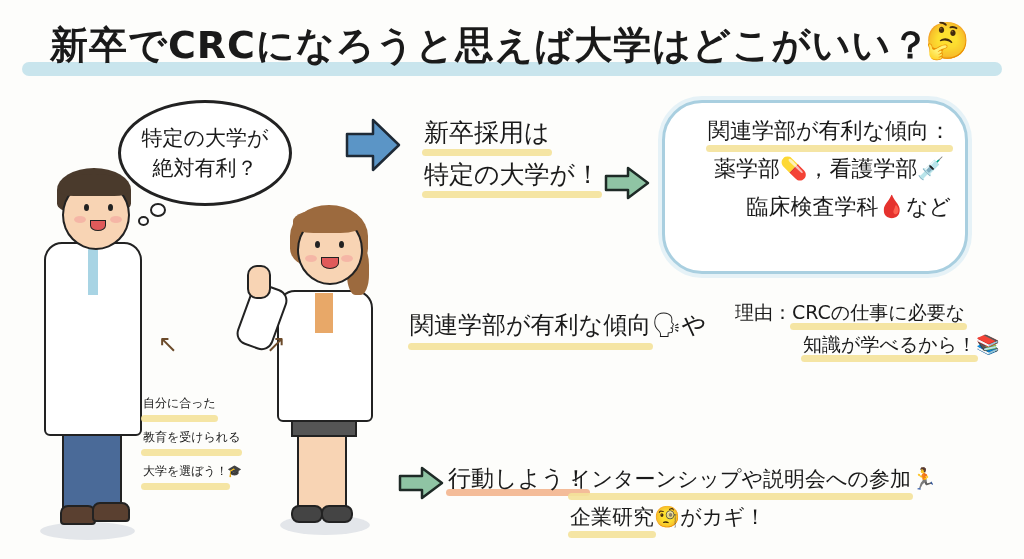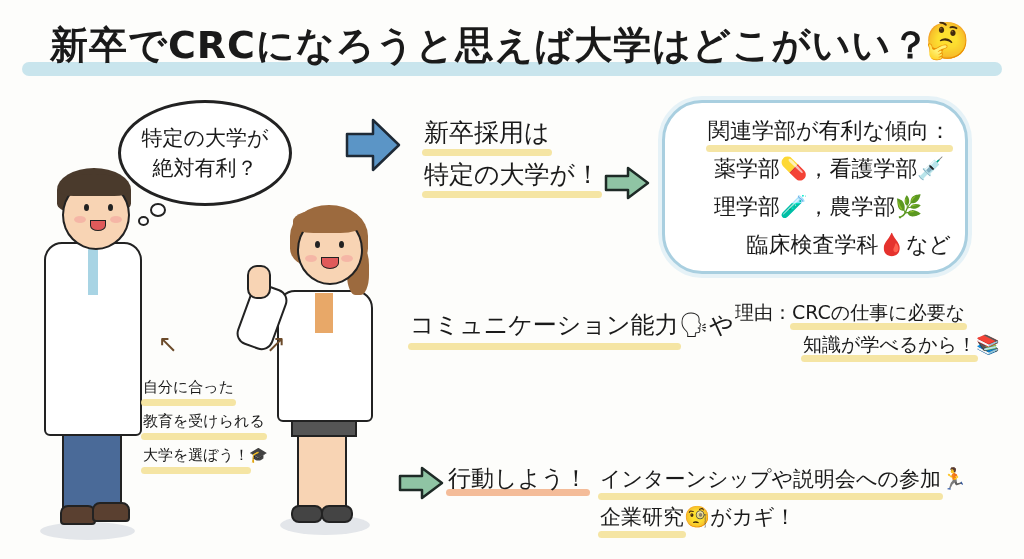--- a/index.html
+++ b/index.html
@@ -42,23 +42,23 @@
     left:662px; top:100px; width:300px; height:168px;
     background:#fff; border:3px solid #a9cfe0; border-radius:40px;
     box-shadow:0 0 0 4px #e6f2f7;
   }
   .cloud-text { left:680px; top:112px; font-size:22px; line-height:38px; z-index:2; white-space:nowrap;margin-left:28px; }
 
   .block2 { left:410px; top:302px; font-size:24px; line-height:46px; z-index:2; white-space:nowrap; }
   .reason { left:735px; top:296px; font-size:19px; line-height:32px; z-index:2; white-space:nowrap; }
   .reason .indent { padding-left:68px; }
 
-  .edu { left:143px; top:370px; font-size:15px; line-height:34px; z-index:2; white-space:nowrap; }
+  .edu { left:143px; top:386px; font-size:12px; line-height:34px; z-index:2; white-space:nowrap; }
   .action-label { left:448px; top:463px; font-size:23px; z-index:2; white-space:nowrap; }
-  .action-desc { left:570px; top:460px; font-size:21px; line-height:38px; z-index:2; white-space:nowrap;margin-left:30px; }
+  .action-desc { left:570px; top:460px; font-size:21px; line-height:38px; z-index:2; white-space:nowrap; }
 
   
   .char { position:absolute; }
   .head { position:absolute; border-radius:50%; background:#f8d4b4; border:2px solid #222; }
   .hair-m { position:absolute; background:#4a3a2c; border-radius:50% 50% 20% 20%; }
   .hair-f { position:absolute; background:#9c6a3e; border-radius:50% 50% 30% 30%; }
   .coat { position:absolute; background:#fff; border:2px solid #222; border-radius:18px 18px 6px 6px; }
   .pants { position:absolute; background:#4a6a98; border:2px solid #222; }
   .shoe { position:absolute; background:#5a4030; border:2px solid #222; border-radius:8px 8px 4px 4px; }
   .skirt { position:absolute; background:#555; border:2px solid #222; }
@@ -142,26 +142,25 @@
 </div>
 
 <svg class="abs" style="left:604px;top:166px;" width="46" height="34" viewBox="0 0 46 34">
   <path d="M2 10 H24 V2 L44 17 L24 32 V24 H2 Z" fill="#8fc4a4" stroke="#1e2a26" stroke-width="2.5" stroke-linejoin="round"></path>
 </svg>
 
 <div class="abs cloud"></div>
 <div class="abs cloud-text">
   <div><span class="hl">関連学部が有利な傾向：</span></div>
   <div style="padding-left:6px;">薬学部💊，看護学部💉</div>
-  <div style="padding-left:6px;">理学部🧪，農学部🌿</div>
   <div style="padding-left:6px;text-align:right;">臨床検査学科🩸など</div>
 </div>
 
 <div class="abs block2">
-  <div><span class="hl">コミュニケーション能力</span><span class="emoji">🗣</span><span>や</span></div>
+  <div><span class="hl">関連学部が有利な傾向</span><span class="emoji">🗣</span><span>や</span></div>
 </div>
 
 <div class="abs reason">
   <div><span>理由：</span><span class="hl">CRCの仕事に必要な</span></div>
   <div class="indent"><span class="hl">知識が学べるから！</span><span class="emoji">📚</span></div>
 </div>
 
 <svg class="abs" style="left:398px;top:466px;" width="46" height="34" viewBox="0 0 46 34">
   <path d="M2 10 H24 V2 L44 17 L24 32 V24 H2 Z" fill="#8fc4a4" stroke="#1e2a26" stroke-width="2.5" stroke-linejoin="round"></path>
 </svg>

